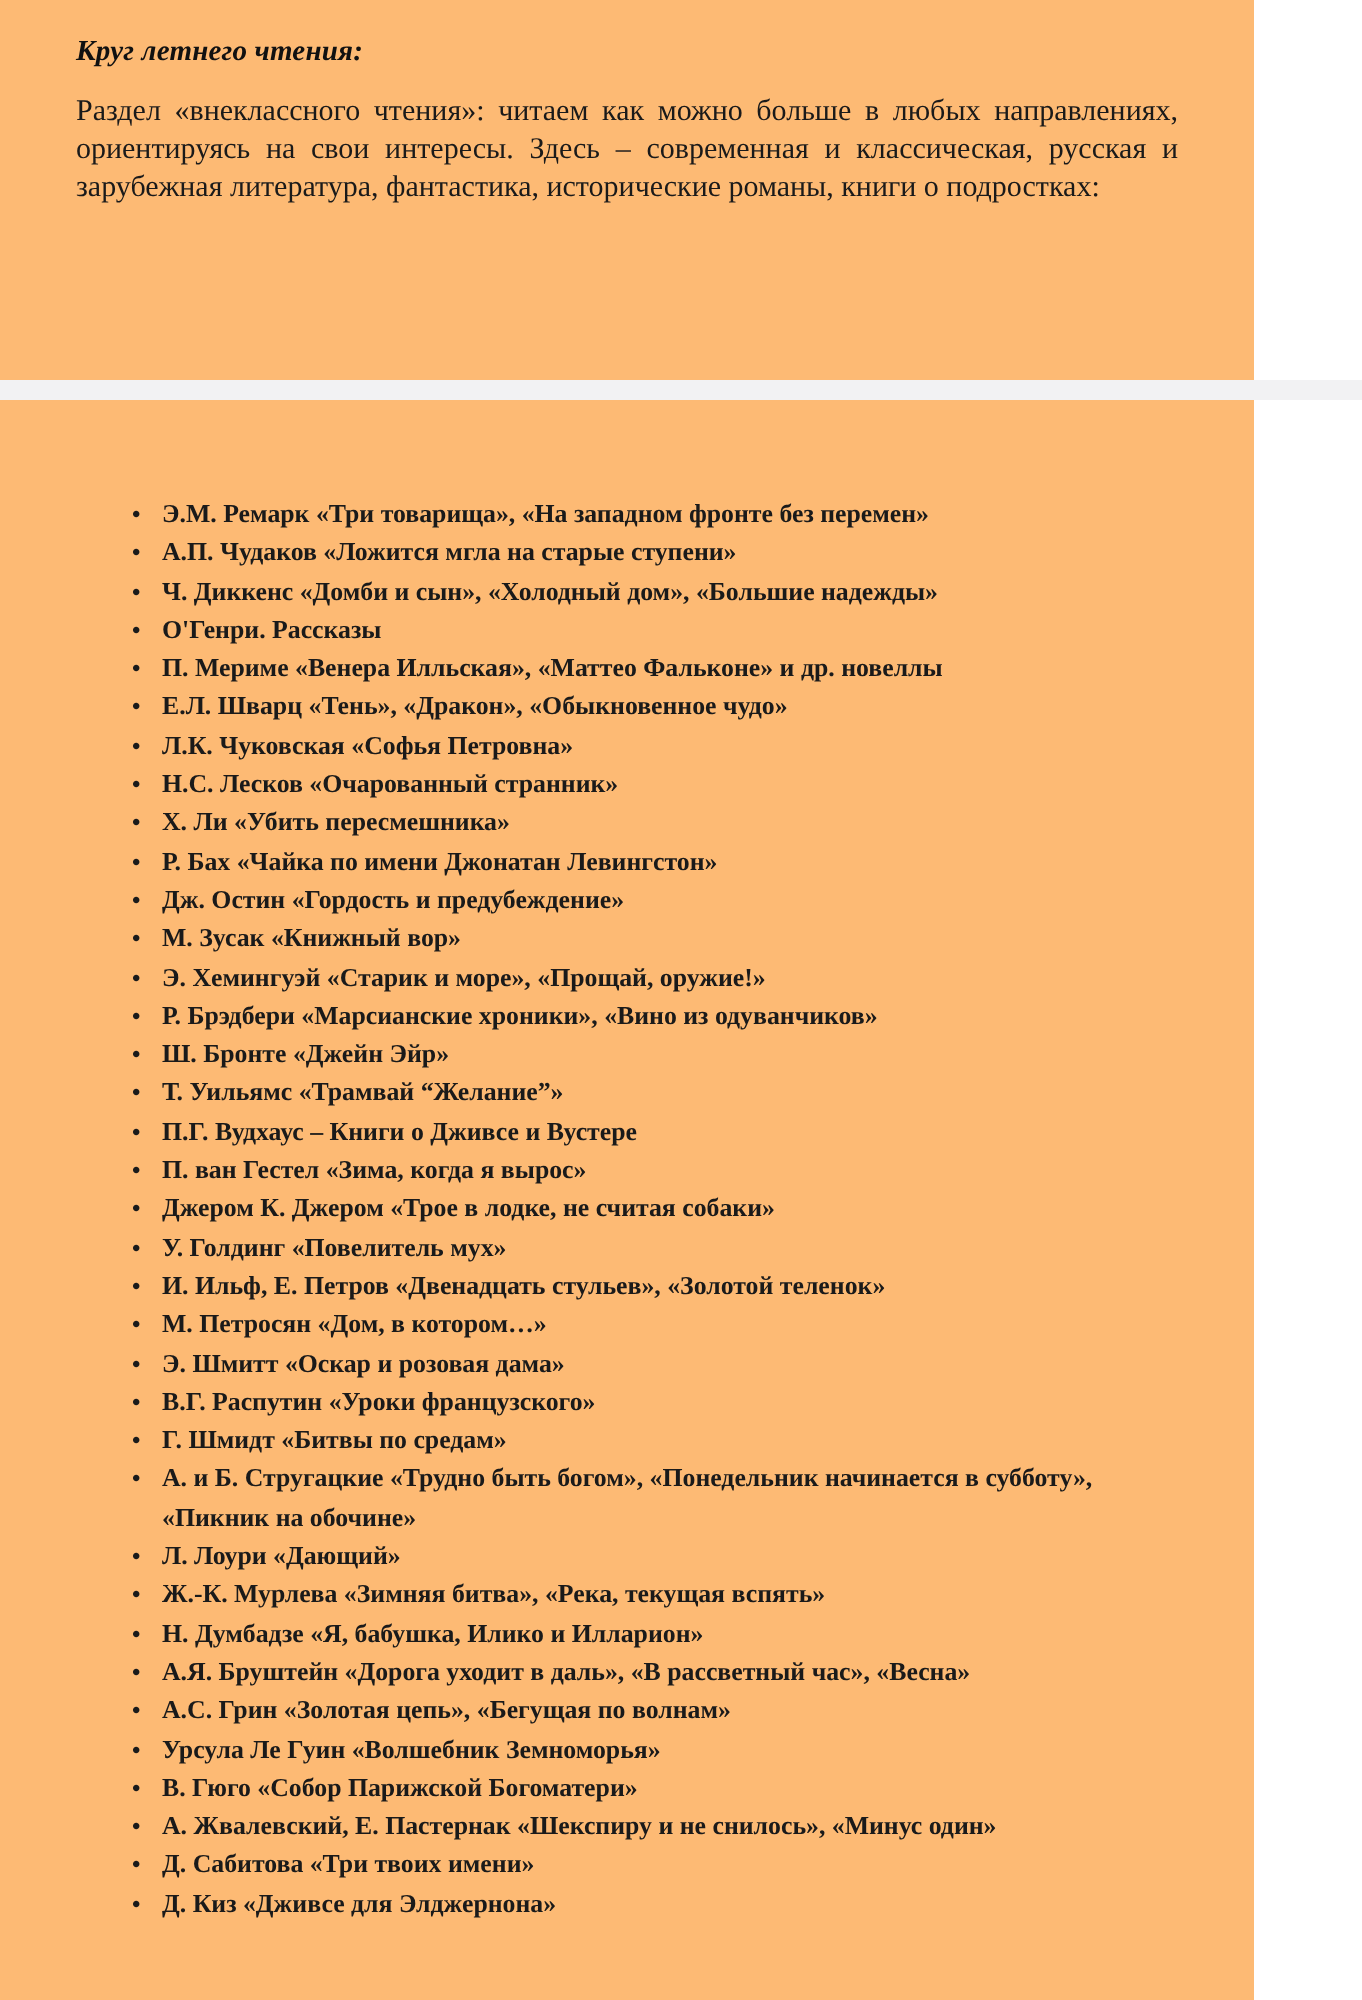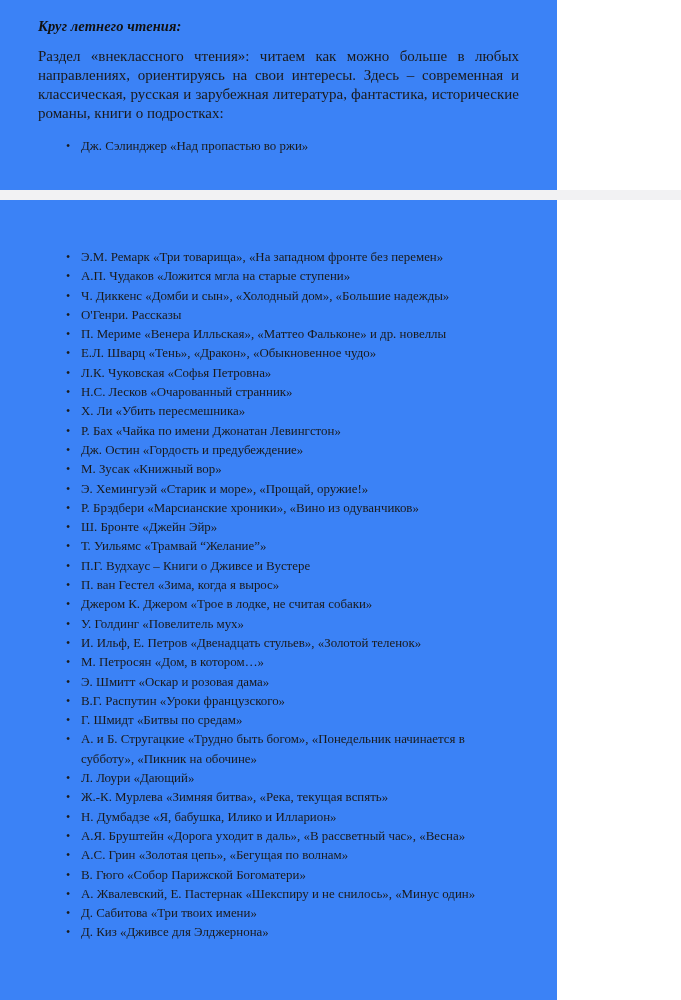--- a/index.html
+++ b/index.html
@@ -13,22 +13,22 @@
     height: 1000px;
     position: relative;
     overflow: hidden;
     font-family: "Liberation Serif", "DejaVu Serif", serif;
     color: #1a1a1a;
     -webkit-font-smoothing: antialiased;
   }
 
   .doc-page {
     position: relative;
-    width: 557px;
-    background: #3b82f6;
+    width: 627px;
+    background: #fdba74;
     box-sizing: border-box;
   }
 
   
   .page-one {
     padding: 0 38px 0 38px;
     height: 190px;
     box-sizing: border-box;
   }
 
@@ -89,39 +89,37 @@
     height: 10px;
     background: #f2f2f3;
   }
 
   
   .page-two {
     padding: 0 38px 0 38px;
     box-sizing: border-box;
     height: 800px;
     position: relative;
+    font-weight: bold;
   }
 
   .page-two .book-list {
     padding-top: 48px;
   }
 </style>
 </head>
 <body>
 
 <div class="doc-page">
   <div class="page-one">
 
     <h1 class="doc-heading">Круг летнего чтения:</h1>
 
     <p class="doc-paragraph">Раздел «внеклассного чтения»: читаем как можно больше в любых направлениях, ориентируясь на свои интересы. Здесь – современная и классическая, русская и зарубежная литература, фантастика, исторические романы, книги о подростках:</p>
 
-    <ul class="book-list first-list">
-      <li class="book-item">Дж. Сэлинджер «Над пропастью во ржи»</li>
-    </ul>
 
   </div>
 </div>
 
 <div class="page-gap"></div>
 
 <div class="doc-page">
   <div class="page-two">
 
     <ul class="book-list">
@@ -149,20 +147,21 @@
       <li class="book-item">М. Петросян «Дом, в котором…»</li>
       <li class="book-item">Э. Шмитт «Оскар и розовая дама»</li>
       <li class="book-item">В.Г. Распутин «Уроки французского»</li>
       <li class="book-item">Г. Шмидт «Битвы по средам»</li>
       <li class="book-item">А. и Б. Стругацкие «Трудно быть богом», «Понедельник начинается в субботу», «Пикник на обочине»</li>
       <li class="book-item">Л. Лоури «Дающий»</li>
       <li class="book-item">Ж.-К. Мурлева «Зимняя битва», «Река, текущая вспять»</li>
       <li class="book-item">Н. Думбадзе «Я, бабушка, Илико и Илларион»</li>
       <li class="book-item">А.Я. Бруштейн «Дорога уходит в даль», «В рассветный час», «Весна»</li>
       <li class="book-item">А.С. Грин «Золотая цепь», «Бегущая по волнам»</li>
+      <li class="book-item">Урсула Ле Гуин «Волшебник Земноморья»</li>
       <li class="book-item">В. Гюго «Собор Парижской Богоматери»</li>
       <li class="book-item">А. Жвалевский, Е. Пастернак «Шекспиру и не снилось», «Минус один»</li>
       <li class="book-item">Д. Сабитова «Три твоих имени»</li>
       <li class="book-item">Д. Киз «Дживсе для Элджернона»</li>
     </ul>
 
   </div>
 </div>
 
 </body></html>

